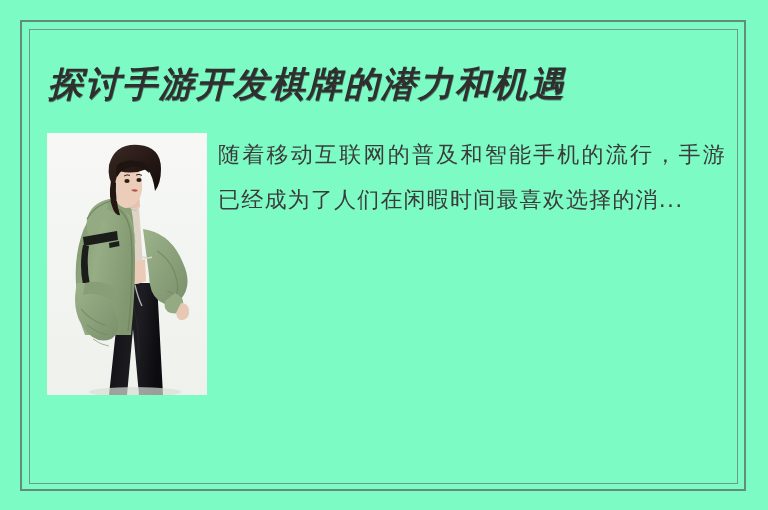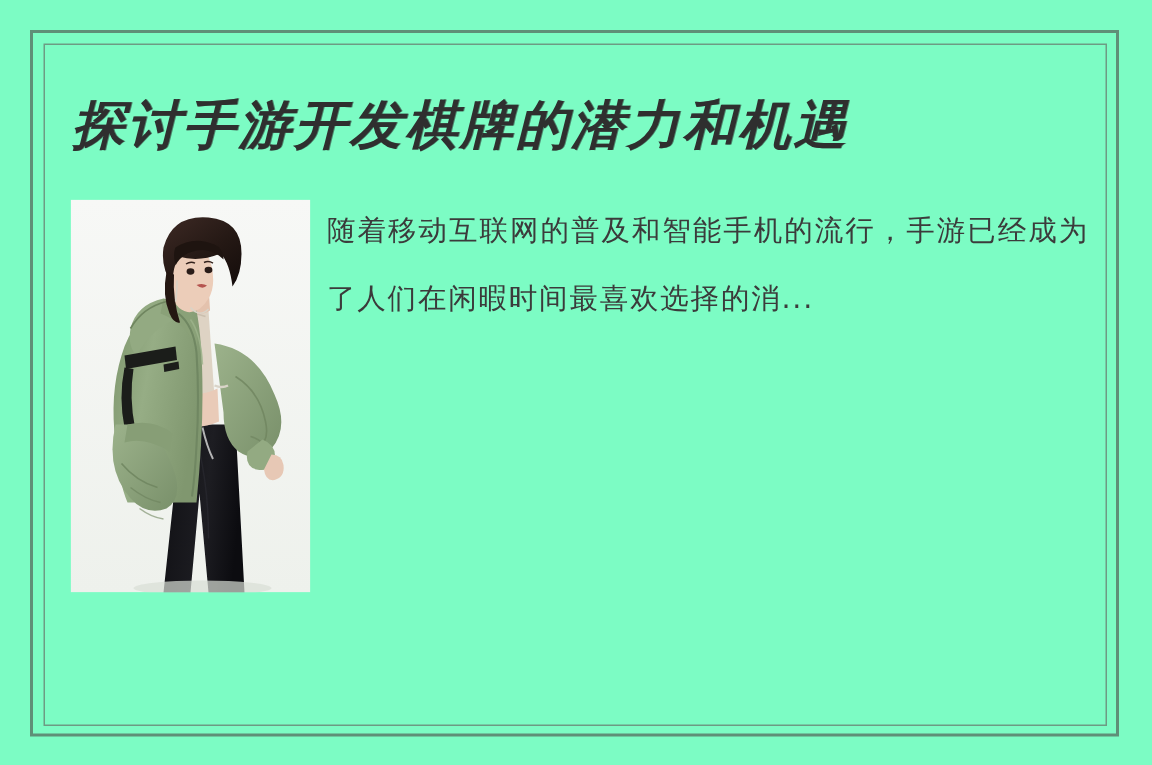--- a/index.html
+++ b/index.html
@@ -79,21 +79,21 @@
   }
 
   
   .body-copy {
     position: absolute;
     left: 218px;
     top: 132px;
     width: 508px;
     color: #3b3b3b;
     font-family: "DejaVu Sans", "Liberation Sans", sans-serif;
-    font-size: 19px;
+    font-size: 22px;
     line-height: 45px;
     letter-spacing: 1.2px;
     text-align: justify;
     text-justify: inter-character;
   }
 </style>
 </head>
 <body>
 
 <div id="card">

